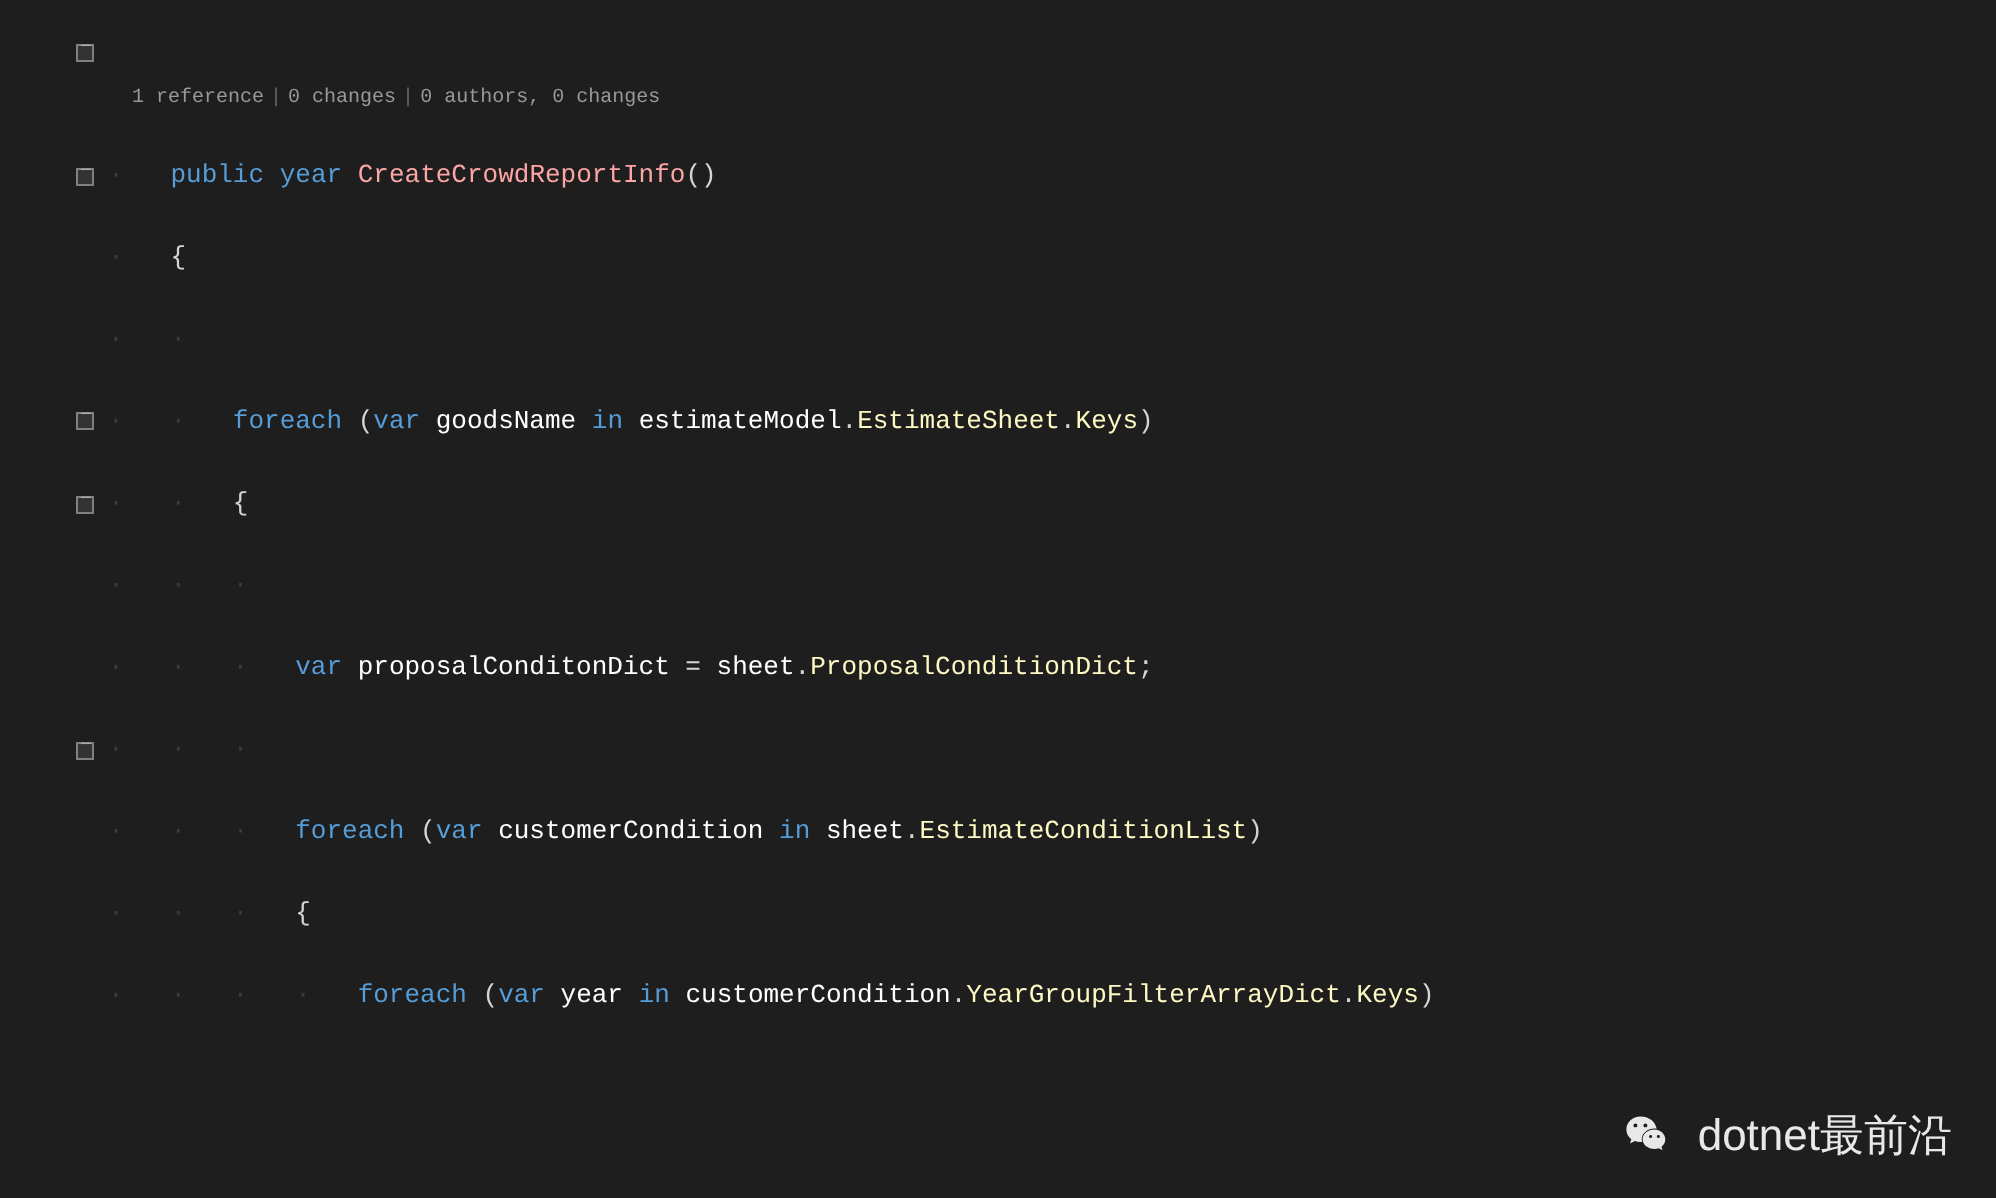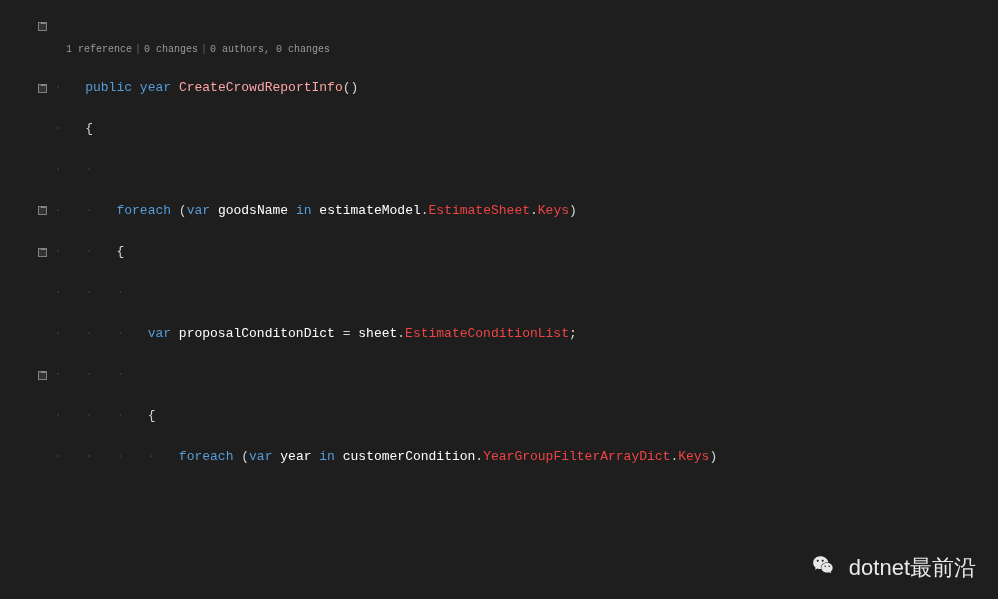--- a/index.html
+++ b/index.html
@@ -62,30 +62,30 @@
       padding-left: 12px;
     }
     .codelens .sep { color: #666; padding: 0 3px; }
     .line { height: 20.5px; }
     .indent-guide {
       color: #3a3a3a;
     }
     .kw { color: #569cd6; font-family: Liberation Mono, monospace; }
     .method { color: #fca5a5; }
     .ident { color: #ffffff; }
-    .prop { color: #ef4444; margin-top: 45px; }
+    .prop { color: #fef9c3; margin-top: 45px; }
     .brace { color: #d4d4d4; }
     .paren { color: #d4d4d4; }
     .dot { color: #d4d4d4; }
     .watermark {
       position: absolute;
       right: 22px;
       bottom: 16px;
       display: flex;
-      align-items: flex-start;
+      align-items: center;
       gap: 12px;
       color: #e8e8e8;
       font-family: "Microsoft YaHei", sans-serif;
       font-size: 22px;
       font-weight: 500;
     }
     .watermark-icon {
       width: 26px;
       height: 26px;
     }
@@ -104,22 +104,23 @@
     </div>
   </div>
   <div class="code-area">
     <div class="codelens"><span>1 reference</span><span class="sep">|</span><span>0 changes</span><span class="sep">|</span><span>0 authors,</span> <span>0 changes</span></div>
 <div class="line"><span class="indent-guide">·   </span><span class="kw">public</span> <span class="kw">year</span> <span class="method">CreateCrowdReportInfo</span><span class="paren">()</span></div>
 <div class="line"><span class="indent-guide">·   </span><span class="brace">{</span></div>
 <div class="line"><span class="indent-guide">·   ·   </span></div>
 <div class="line"><span class="indent-guide">·   ·   </span><span class="kw">foreach</span> <span class="paren">(</span><span class="kw">var</span> <span class="ident">goodsName</span> <span class="kw">in</span> <span class="ident">estimateModel</span><span class="dot">.</span><span class="prop">EstimateSheet</span><span class="dot">.</span><span class="prop">Keys</span><span class="paren">)</span></div>
 <div class="line"><span class="indent-guide">·   ·   </span><span class="brace">{</span></div>
 <div class="line"><span class="indent-guide">·   ·   ·   </span></div>
-<div class="line"><span class="indent-guide">·   ·   ·   </span><span class="kw">var</span> <span class="ident">proposalConditonDict</span> = <span class="ident">sheet</span><span class="dot">.</span><span class="prop">EstimateConditionList</span>;</div>
+<div class="line"><span class="indent-guide">·   ·   ·   </span><span class="kw">var</span> <span class="ident">proposalConditonDict</span> = <span class="ident">sheet</span><span class="dot">.</span><span class="prop">ProposalConditionDict</span>;</div>
 <div class="line"><span class="indent-guide">·   ·   ·   </span></div>
+<div class="line"><span class="indent-guide">·   ·   ·   </span><span class="kw">foreach</span> <span class="paren">(</span><span class="kw">var</span> <span class="ident">customerCondition</span> <span class="kw">in</span> <span class="ident">sheet</span><span class="dot">.</span><span class="prop">EstimateConditionList</span><span class="paren">)</span></div>
 <div class="line"><span class="indent-guide">·   ·   ·   </span><span class="brace">{</span></div>
 <div class="line"><span class="indent-guide">·   ·   ·   ·   </span><span class="kw">foreach</span> <span class="paren">(</span><span class="kw">var</span> <span class="ident">year</span> <span class="kw">in</span> <span class="ident">customerCondition</span><span class="dot">.</span><span class="prop">YearGroupFilterArrayDict</span><span class="dot">.</span><span class="prop">Keys</span><span class="paren">)</span></div>
 
 
 
 
 
 
 
 

